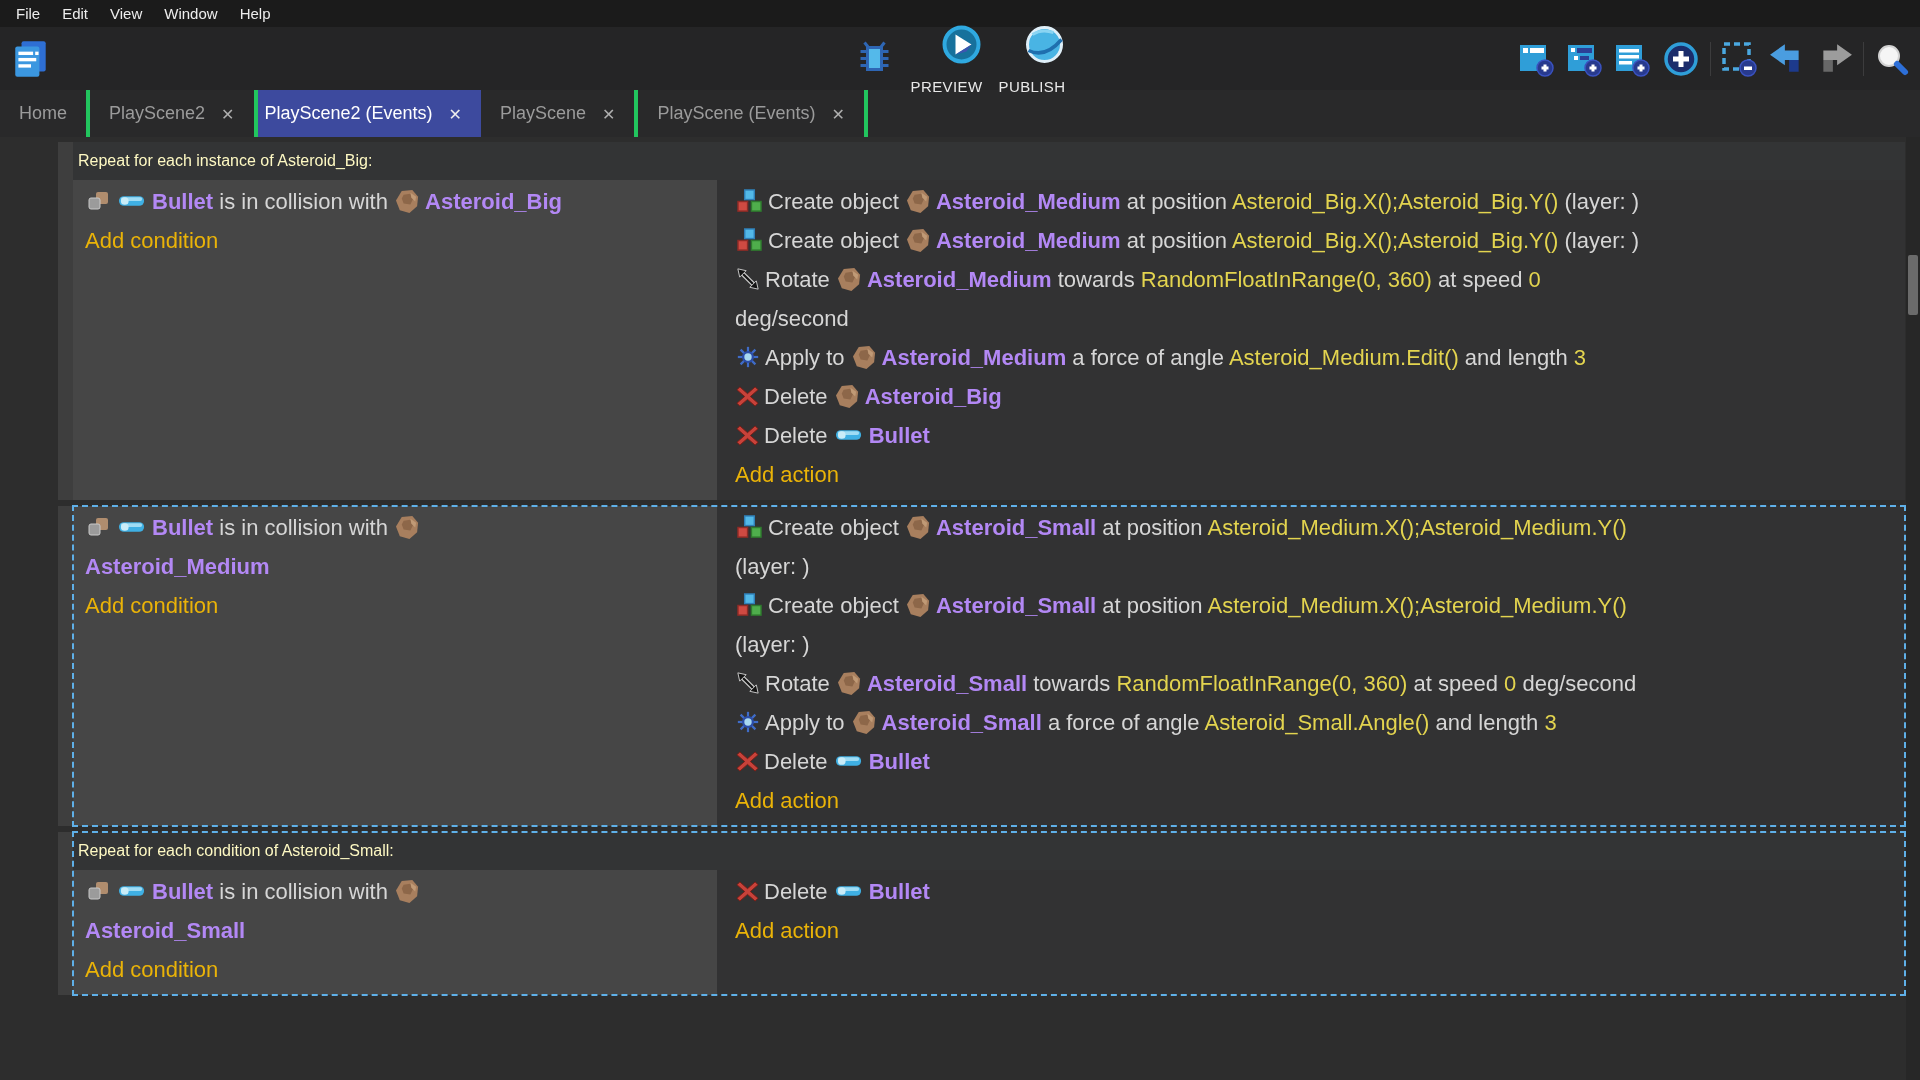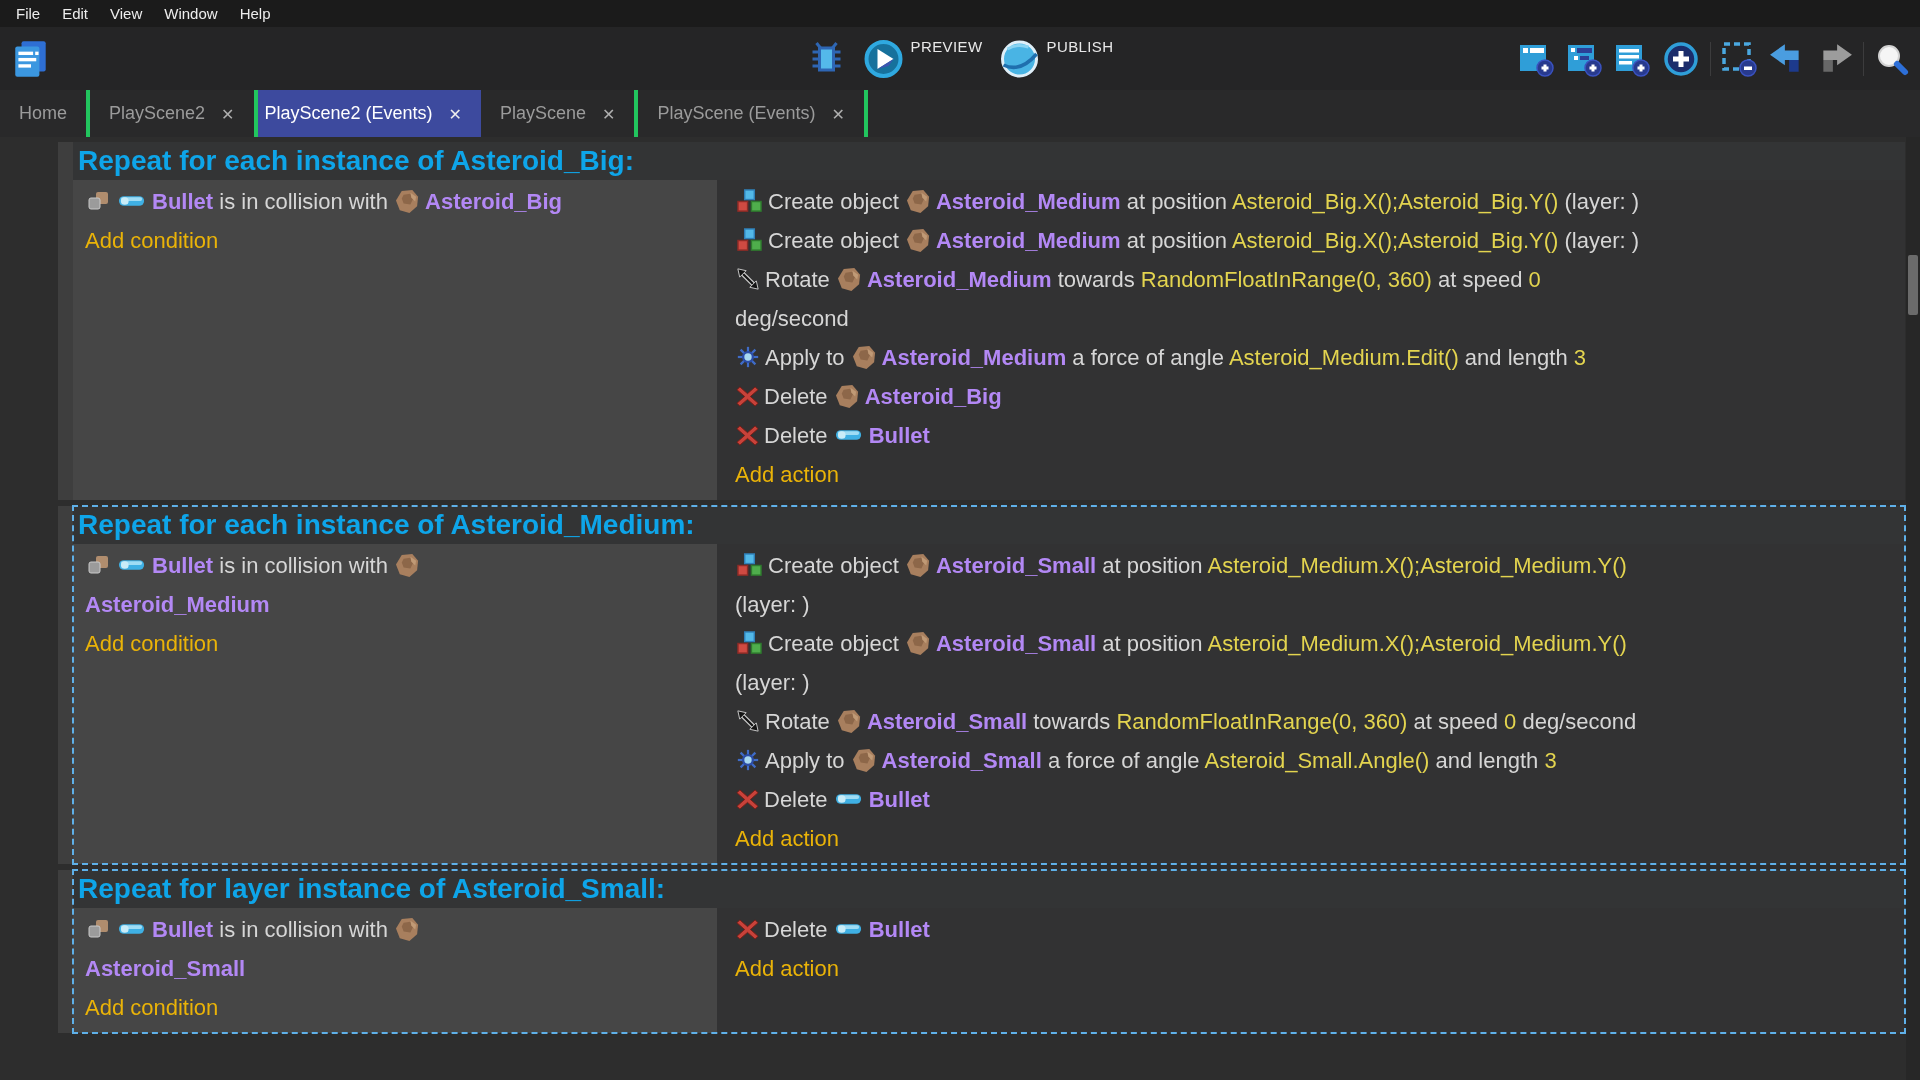--- a/index.html
+++ b/index.html
@@ -16,40 +16,40 @@
   body{background:#2d2d2d;font-family:"Liberation Sans",sans-serif;-webkit-font-smoothing:antialiased;}
 
   
   .menu-bar{height:27px;background:#1b1b1b;display:flex;align-items:center;padding-left:5px;}
   .menu-item{color:#ededed;font-size:15px;padding:0 11px;cursor:default;}
 
   
   .toolbar{height:63px;background:#252526;position:relative;display:flex;align-items:center;}
   .pm-btn{margin-left:10px;display:flex;align-items:center;}
   .toolbar-center{position:absolute;left:50%;top:50%;transform:translate(-50%,-50%);display:flex;align-items:center;gap:16px;}
-  .tb-label-btn{display:flex;align-items:flex-start;gap:6px;color:#e8e8e8;font-size:15px;letter-spacing:.4px;}
+  .tb-label-btn{display:flex;align-items:flex-end;gap:12px;color:#e8e8e8;font-size:15px;letter-spacing:.4px;flex-direction:column;}
   .toolbar-right{position:absolute;right:10px;top:50%;transform:translateY(-50%);display:flex;align-items:center;}
   .tb-group{display:flex;align-items:center;gap:12px;}
   .tb-sep{width:1px;height:34px;background:#3c3c3d;margin:0 10px;}
   .tool-btn{display:flex;align-items:center;justify-content:center;}
 
   
   .tab-bar{height:47px;background:#29292a;display:flex;align-items:stretch;}
   .tab{display:flex;align-items:center;gap:16px;padding:0 19px;font-size:18px;color:#9b9b9b;border-right:4px solid #22c55e;white-space:nowrap;}
   .tab.active{background:var(--active-tab);color:#ffffff;border-right:none;padding-left:7px;}
   .tab .close{font-size:16px;color:#aeaeae;margin-top:1px;}
   .tab.active .close{color:#ececec;}
 
   
   .events-sheet{position:relative;height:943px;background:#2d2d2d;padding-top:5px;overflow:hidden;}
   .event-row{display:flex;align-items:stretch;margin:0 15px 6px 58px;}
   .gutter{width:15px;background:#3e3e3e;margin-right:0;}
   .event{flex:1;background:var(--header-bg);}
   .event.selected{outline:2px dashed var(--selection-border);outline-offset:-1px;}
-  .event-header{height:38px;line-height:38px;font-size:28px;color:#0ea5e9;padding-left:5px;background:var(--header-bg);white-space:nowrap;overflow:hidden;font-weight:bold;}
+  .event-header{height:38px;line-height:38px;font-size:16px;color:#fef9c3;padding-left:5px;background:var(--header-bg);white-space:nowrap;overflow:hidden;}
   .event-body{display:flex;align-items:stretch;}
   .cond-col{width:644px;background:var(--condition-bg);padding:2px 8px 6px 12px;overflow:hidden;}
   .action-col{flex:1;background:var(--action-bg);padding:2px 6px 6px 18px;overflow:hidden;}
   .line{font-size:22px;line-height:39px;color:#d6d6d6;white-space:nowrap;}
   .obj{color:var(--object-name);font-weight:bold;}
   .expr{color:var(--expression);}
   .add-placeholder{font-size:22px;line-height:39px;color:#eab308;white-space:nowrap;}
   .seg-icon{display:inline-block;vertical-align:middle;margin:-4px 5px 0 1px;line-height:0;}
 
   
@@ -311,21 +311,20 @@
                     </svg></span><span class="obj">Bullet</span></div>
               </div>
               <div class="add-placeholder">Add action</div>
             </div>
           </div>
         </div>
       </div>
       <div class="event-row">
         <div class="gutter"></div>
         <div class="event selected">
-          <div class="event-header">Repeat for each instance of Asteroid_Medium:</div>
           <div class="event-body">
             <div class="cond-col">
               <div>
                 <div class="line"><span class="seg-icon"><svg width="26" height="22" viewBox="0 0 26 22">
                       <rect x="10" y="2" width="12" height="12" rx="2" fill="#b08d6e"></rect>
                       <rect x="3" y="8" width="11" height="11" rx="2" fill="#9b9b9b" stroke="#c9c9c9" stroke-width="1"></rect>
                     </svg></span><span class="seg-icon"><svg width="29" height="14" viewBox="0 0 30 14">
                       <rect x="1" y="2" width="26" height="10" rx="5" fill="#3fb0e4"></rect>
                       <rect x="3" y="3" width="22" height="4" rx="2" fill="#9fdcf4"></rect>
                       <circle cx="7" cy="7" r="4" fill="#c9ecf8"></circle>
@@ -401,21 +400,21 @@
                     </svg></span><span class="obj">Bullet</span></div>
               </div>
               <div class="add-placeholder">Add action</div>
             </div>
           </div>
         </div>
       </div>
       <div class="event-row">
         <div class="gutter"></div>
         <div class="event selected">
-          <div class="event-header">Repeat for layer instance of Asteroid_Small:</div>
+          <div class="event-header">Repeat for each condition of Asteroid_Small:</div>
           <div class="event-body">
             <div class="cond-col">
               <div>
                 <div class="line"><span class="seg-icon"><svg width="26" height="22" viewBox="0 0 26 22">
                       <rect x="10" y="2" width="12" height="12" rx="2" fill="#b08d6e"></rect>
                       <rect x="3" y="8" width="11" height="11" rx="2" fill="#9b9b9b" stroke="#c9c9c9" stroke-width="1"></rect>
                     </svg></span><span class="seg-icon"><svg width="29" height="14" viewBox="0 0 30 14">
                       <rect x="1" y="2" width="26" height="10" rx="5" fill="#3fb0e4"></rect>
                       <rect x="3" y="3" width="22" height="4" rx="2" fill="#9fdcf4"></rect>
                       <circle cx="7" cy="7" r="4" fill="#c9ecf8"></circle>

